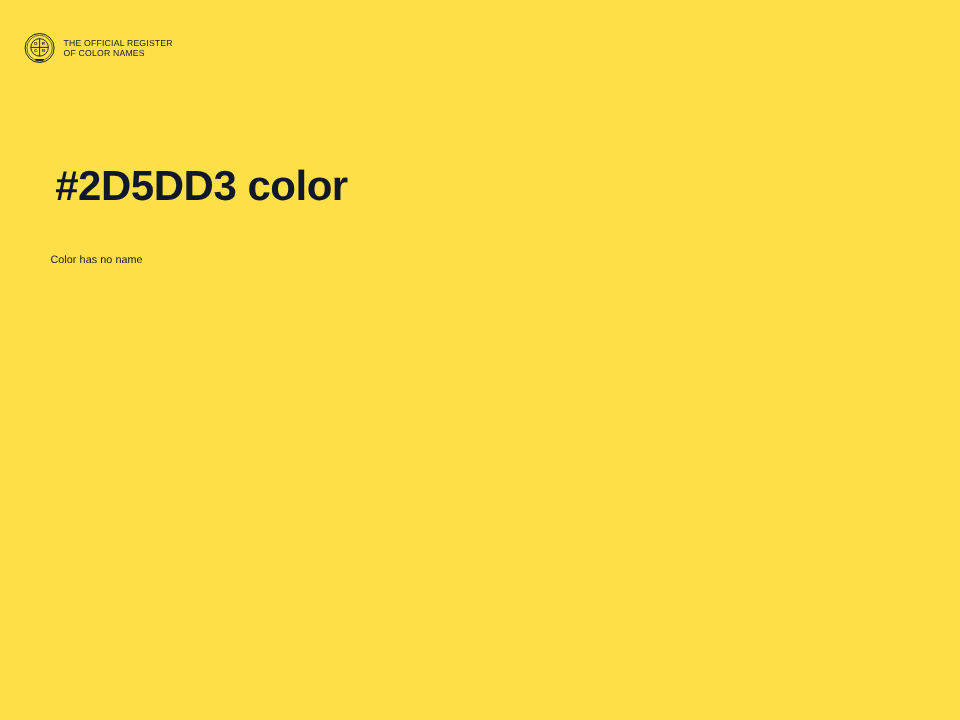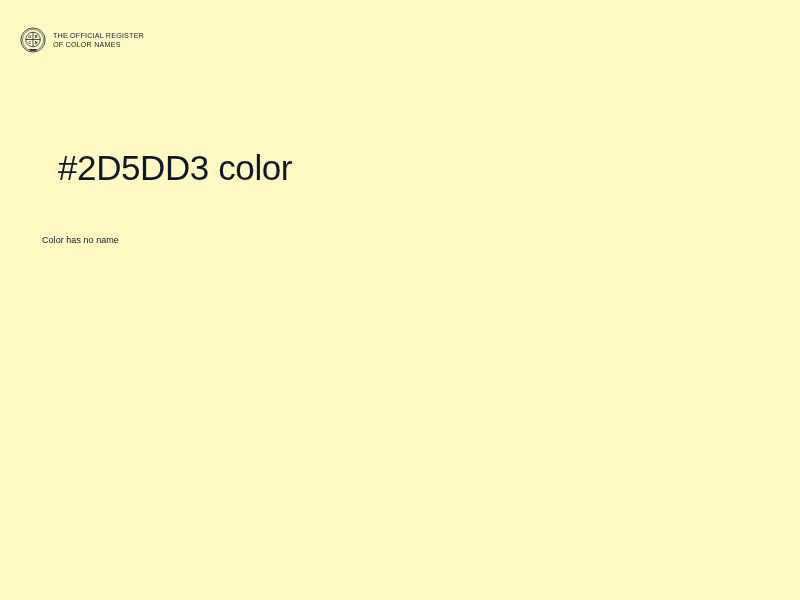--- a/index.html
+++ b/index.html
@@ -12,21 +12,21 @@
     overflow: hidden;
     font-family: "Liberation Sans", sans-serif;
     background: #2D5DD3;
     position: relative;
     -webkit-font-smoothing: antialiased;
   }
 
   .page {
     position: absolute;
     inset: 0;
-    background: #fef9c3;
+    background: #fde047;
   }
 
   
   .brand {
     position: absolute;
     left: 20px;
     top: 27px;
     display: flex;
     align-items: center;
     gap: 7px;
@@ -58,25 +58,25 @@
   
   .content {
     position: absolute;
     left: 42px;
     top: 130px;
     width: 700px;
   }
 
   .color-title {
     font-size: 35px;
-    font-weight: 400;
+    font-weight: 700;
     color: #10182b;
     letter-spacing: -0.4px;
     line-height: 44px;
-    margin: 16px;
+    margin: 4px;
     white-space: nowrap;
   }
 
   .color-subtitle {
     margin: 0;
     padding-top: 29px;
     font-size: 9px;
     font-weight: 400;
     color: #10182b;
     letter-spacing: 0.05px;

